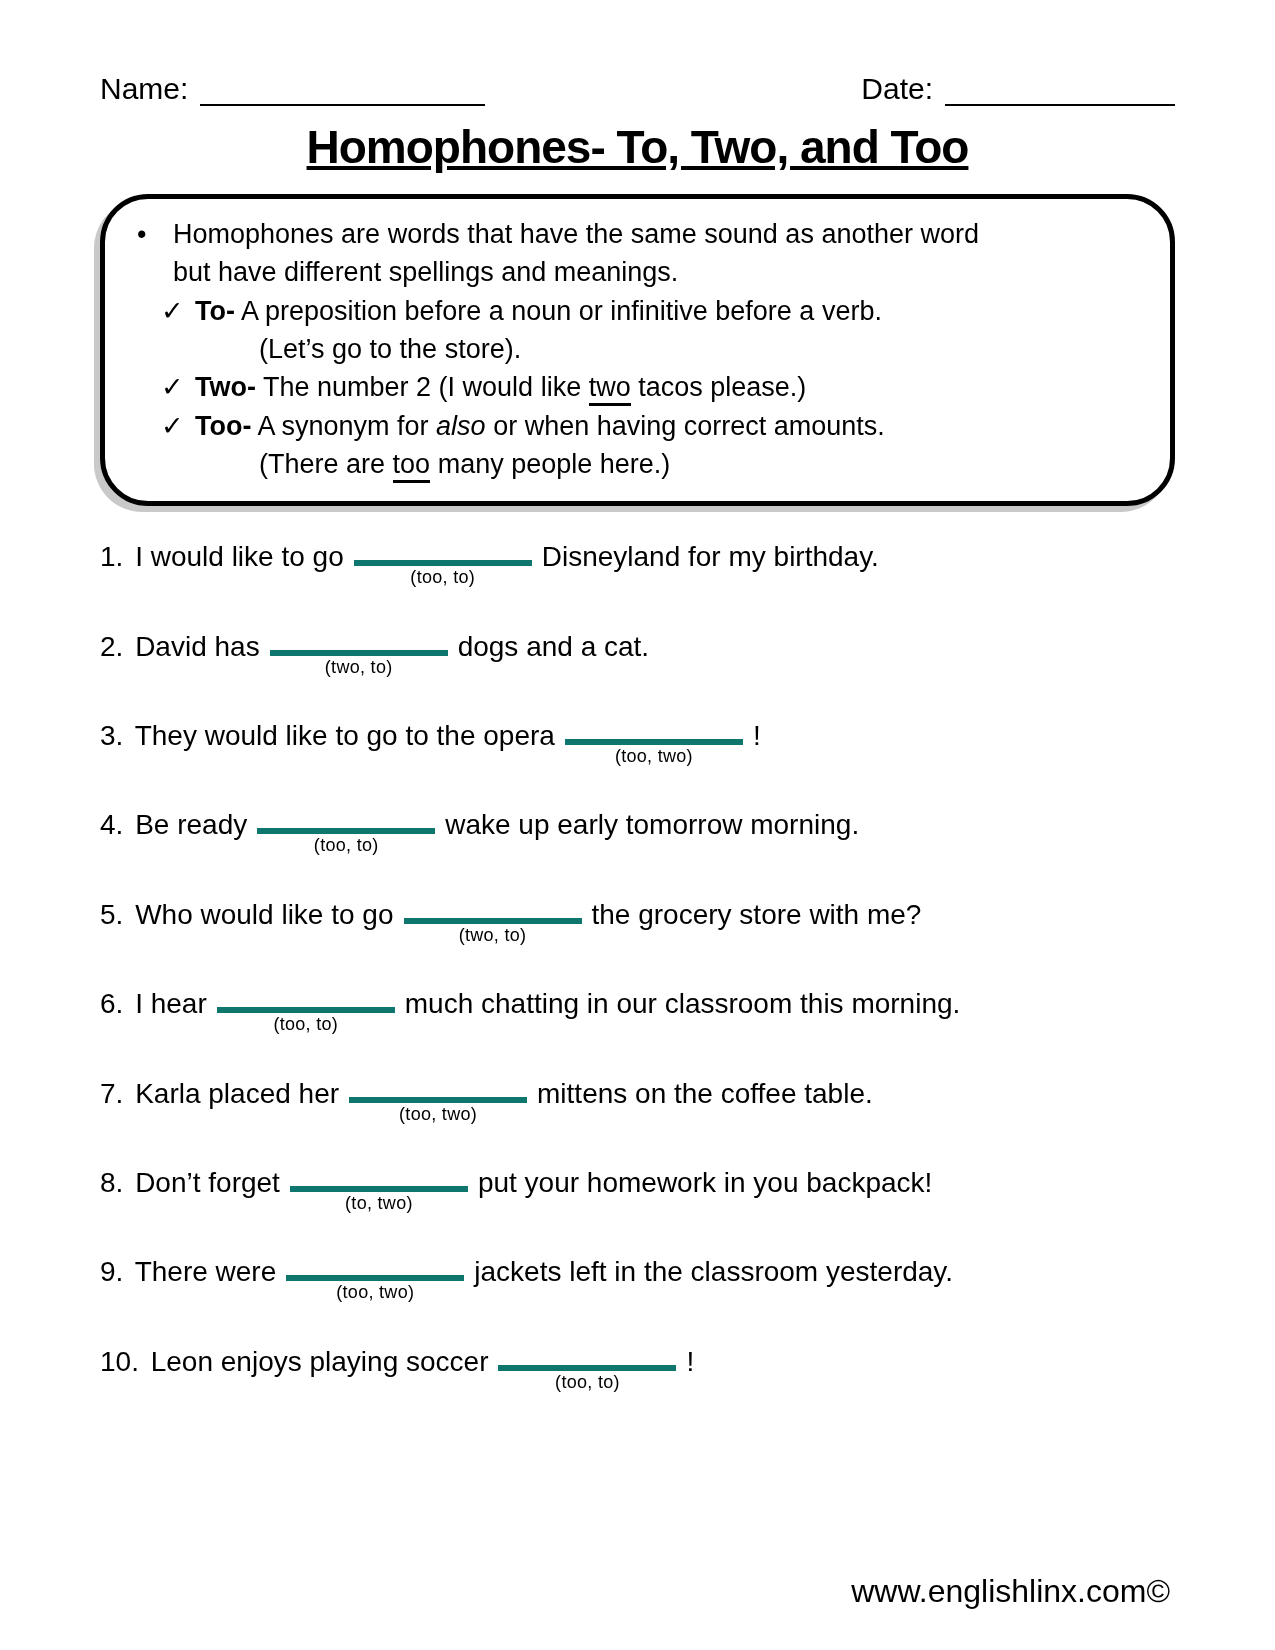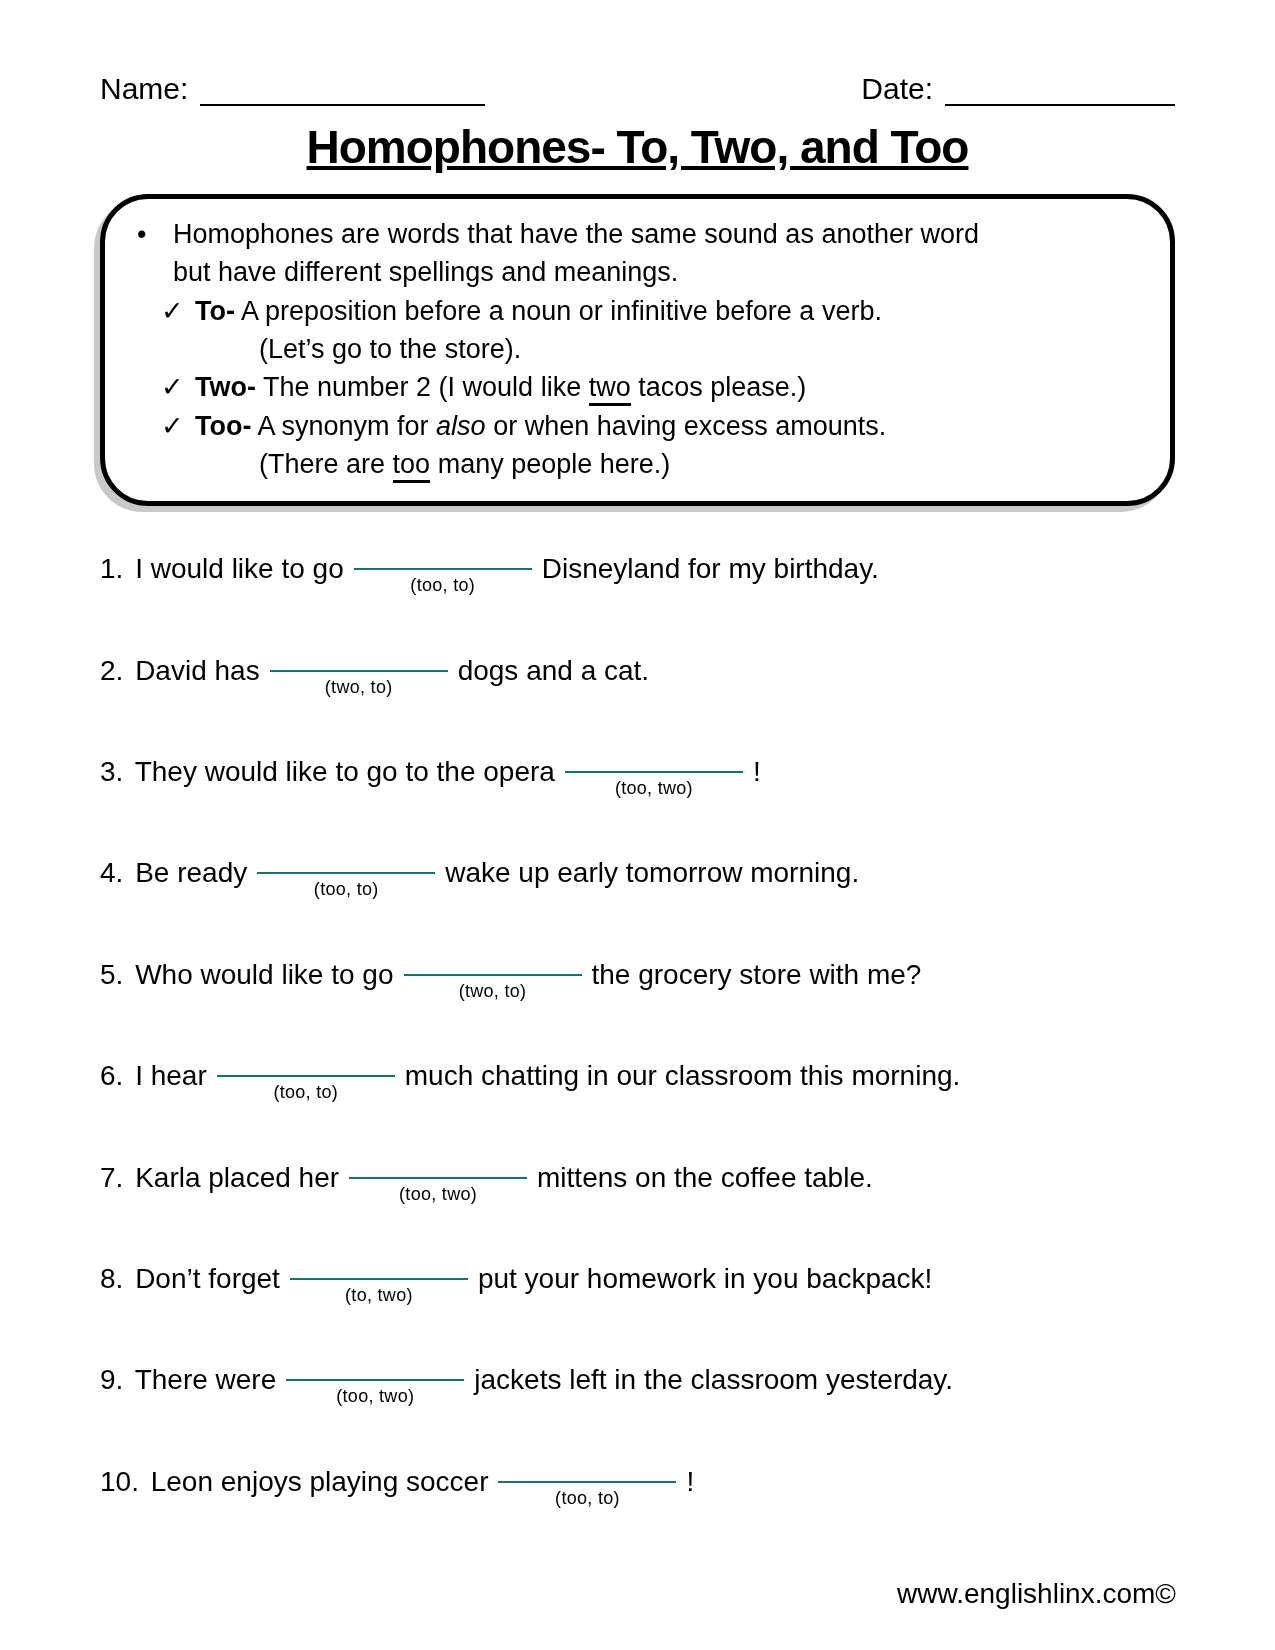--- a/index.html
+++ b/index.html
@@ -32,29 +32,29 @@
   .rule-example{padding-left:128px;}
   .u{border-bottom:3px solid #000;padding-bottom:1px;}
   .it{font-style:italic;}
   
   .instructions{margin-top:22px;font-weight:700;font-size:29px;line-height:1.32;max-width:1000px;}
   
   .qlist{margin-top:28px;}
   .question{font-size:28px;line-height:1.3;padding-bottom:22px;margin-bottom:26px;}
   .qnum{margin-right:4px;}
   .blank{
-    display:inline-block;width:178px;height:26px;border-bottom:2px solid #0f766e;
-    margin:8px 10px;position:relative;vertical-align:baseline;
+    display:inline-block;width:178px;height:26px;border-bottom:6px solid #0f766e;
+    margin:0 10px;position:relative;vertical-align:baseline;
   }
   .hint{
     position:absolute;top:32px;left:50%;transform:translateX(-50%);
     font-size:18px;white-space:nowrap;letter-spacing:0.3px;
   }
   
-  .footer{position:absolute;right:99px;bottom:40px;font-size:28px;}
+  .footer{position:absolute;right:105px;bottom:40px;font-size:32px;}
 </style>
 </head>
 <body>
 
 <div class="page">
 
   <div class="hdr">
     <div class="field">
       <span>Name:</span>
       <span class="wline name"></span>
@@ -93,21 +93,21 @@
         <span>tacos please.)</span>
       </div>
     </div>
 
     <div class="rule-row">
       <span class="check">✓</span>
       <div class="rule-text">
         <span class="term">Too-</span>
         <span>A synonym for</span>
         <span class="it">also</span>
-        <span>or when having excess amounts.</span>
+        <span>or when having correct amounts.</span>
       </div>
     </div>
     <div class="rule-example">
       <span>(There are</span>
       <span class="u">too</span>
       <span>many people here.)</span>
     </div>
   </div>
 
 

